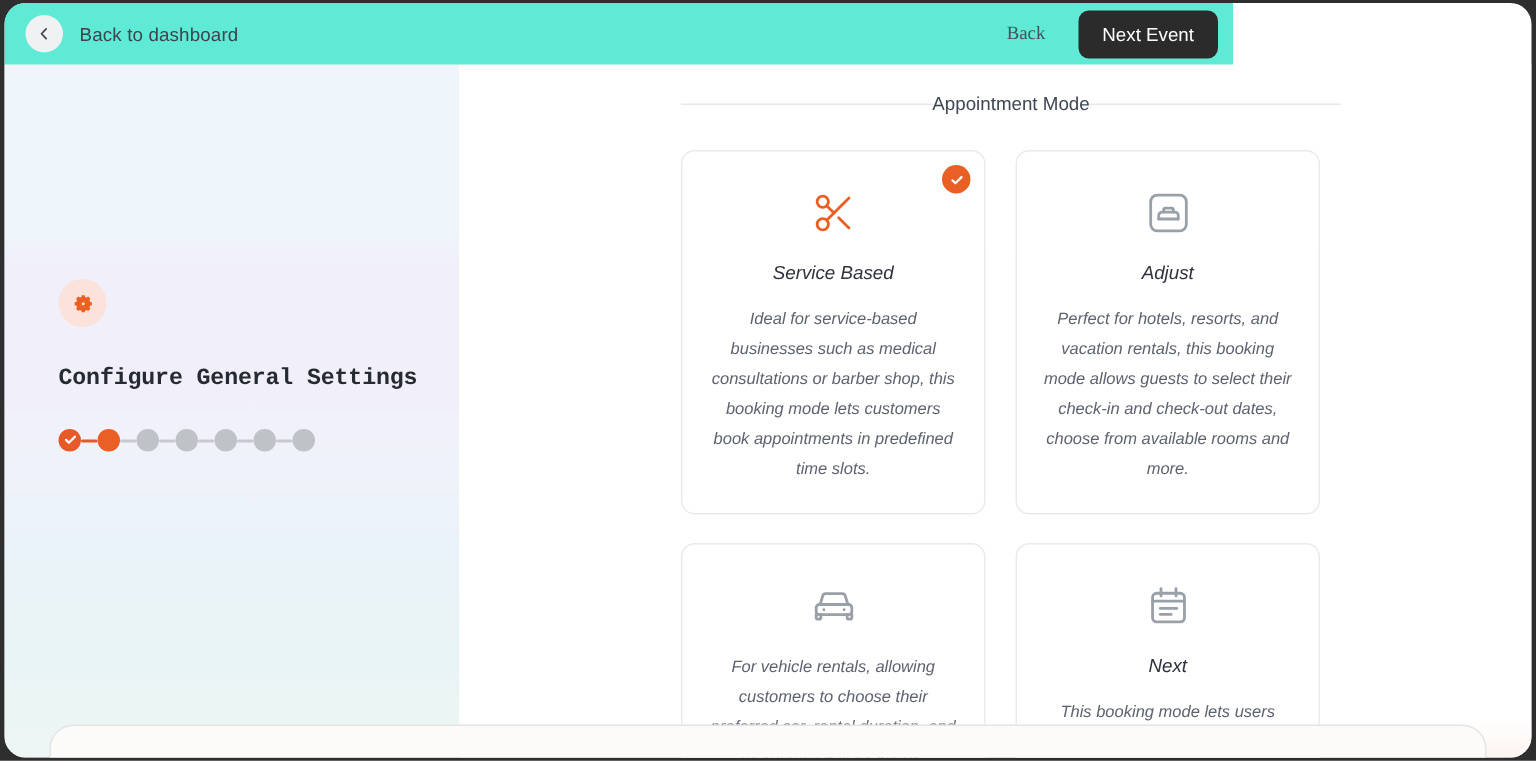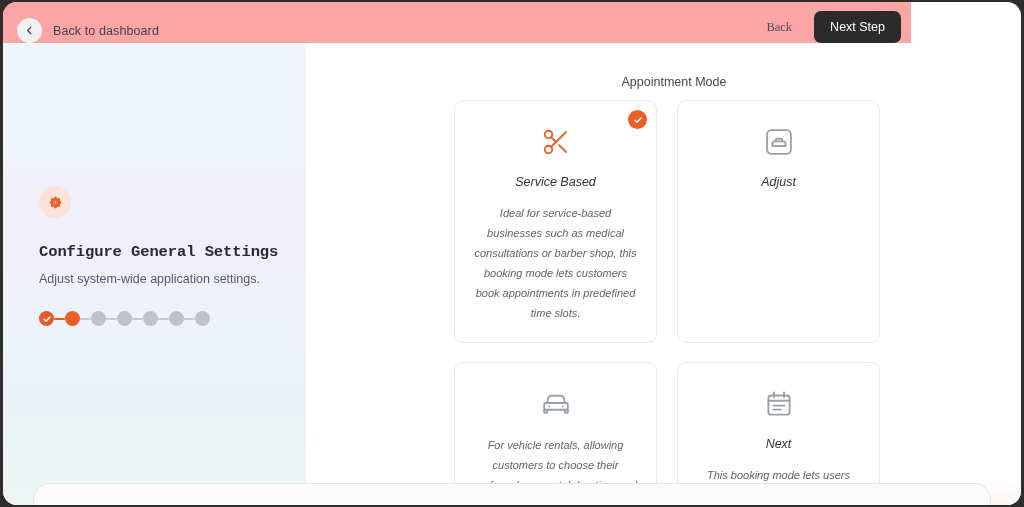--- a/index.html
+++ b/index.html
@@ -21,25 +21,25 @@
     height: 503px;
     background: #ffffff;
     border-radius: 14px;
     overflow: hidden;
   }
 
   
   #topbar {
     position: absolute;
     left: 0; top: 0;
-    width: 908px;
+    width: 819px;
     height: 41px;
-    background: #fca5a5;
-    display: flex;
-    align-items: flex-end;
+    background: #5eead4;
+    display: flex;
+    align-items: center;
     justify-content: space-between;
     padding: 0 10px 0 14px;
     z-index: 20;
   }
 
   #back-dash {
     display: flex;
     align-items: center;
     gap: 11px;
     cursor: pointer;
@@ -167,22 +167,20 @@
     background: #ffffff;
   }
 
   #section-head {
     position: absolute;
     left: 148px;
     top: 19px;
     width: 440px;
     display: flex;
     align-items: center;
-    gap: 13px;
-    flex-direction: column;
   }
   .sec-rule {
     flex: 1;
     height: 1px;
     background: #e6e8ec;
   }
   #section-title {
     font-size: 12.5px;
     color: #3f4654;
     white-space: nowrap;
@@ -275,37 +273,36 @@
       <span id="back-circle">
         <svg width="9" height="9" viewBox="0 0 10 10" fill="none">
           <path d="M6.4 1.4 L3 5 L6.4 8.6" stroke="#3f4350" stroke-width="1.3" stroke-linecap="round" stroke-linejoin="round"></path>
         </svg>
       </span>
       <span id="back-dash-label">Back to dashboard</span>
     </div>
 
     <div id="topbar-right">
       <button id="back-btn">Back</button>
-      <button id="next-btn">Next Step</button>
+      <button id="next-btn">Next Event</button>
     </div>
   </div>
 
   <aside id="sidebar">
     <div id="sidebar-inner">
 
       <div id="gear-badge">
         <svg width="15" height="15" viewBox="0 0 24 24" fill="#ea5f23">
           <path d="M12 8.6a3.4 3.4 0 1 0 0 6.8 3.4 3.4 0 0 0 0-6.8zm0 5a1.6 1.6 0 1 1 0-3.2 1.6 1.6 0 0 1 0 3.2z"></path>
           <path d="M20.3 13.2c.05-.4.07-.8.07-1.2s-.02-.8-.07-1.2l2-1.5-1.9-3.3-2.35.95a7.8 7.8 0 0 0-2.05-1.2L15.6 3h-3.9l-.4 2.75a7.8 7.8 0 0 0-2.05 1.2L6.9 6 5 9.3l2 1.5c-.05.4-.07.8-.07 1.2s.02.8.07 1.2l-2 1.5L6.9 18l2.35-.95a7.8 7.8 0 0 0 2.05 1.2l.4 2.75h3.9l.4-2.75a7.8 7.8 0 0 0 2.05-1.2L20.4 18l1.9-3.3-2-1.5z" opacity="0"></path>
           <path d="M21.2 10.4l-1.9-.32a7.6 7.6 0 0 0-.72-1.73l1.12-1.57-2.48-2.48-1.57 1.12a7.6 7.6 0 0 0-1.73-.72L13.6 2.8h-3.2l-.32 1.9a7.6 7.6 0 0 0-1.73.72L6.78 4.3 4.3 6.78l1.12 1.57a7.6 7.6 0 0 0-.72 1.73l-1.9.32v3.2l1.9.32c.17.6.41 1.18.72 1.73L4.3 17.22l2.48 2.48 1.57-1.12c.55.31 1.13.55 1.73.72l.32 1.9h3.2l.32-1.9c.6-.17 1.18-.41 1.73-.72l1.57 1.12 2.48-2.48-1.12-1.57c.31-.55.55-1.13.72-1.73l1.9-.32v-3.2zM12 15.1a3.1 3.1 0 1 1 0-6.2 3.1 3.1 0 0 1 0 6.2z"></path>
         </svg>
       </div>
 
       <h1 id="sidebar-title">Configure General Settings</h1>
-      <p id="sidebar-sub">Adjust system-wide application settings.</p>
 
       <div id="steps">
           <span class="step-dot done">
             <span><svg width="10" height="10" viewBox="0 0 12 12" fill="none" stroke="#ffffff" stroke-width="1.8" stroke-linecap="round" stroke-linejoin="round">
         <path d="M2.4 6.3 4.7 8.6 9.6 3.7"></path>
               </svg></span>
           </span>
           <span class="step-conn done"></span>
           <span class="step-dot active"></span>
           <span class="step-conn todo"></span>
@@ -352,20 +349,21 @@
         <div class="mode-card">
           <div class="card-icon">
             <svg width="30" height="30" viewBox="0 0 24 24" fill="none" stroke="#9aa0a8" stroke-width="1.5" stroke-linecap="round" stroke-linejoin="round">
         <rect x="2.5" y="2.5" width="19" height="19" rx="3.5"></rect>
         <path d="M6.8 15.2v-1.9a1.8 1.8 0 0 1 1.8-1.8h6.8a1.8 1.8 0 0 1 1.8 1.8v1.9"></path>
         <path d="M6.8 15.2h10.4"></path>
         <path d="M9.4 11.5v-1.1a1 1 0 0 1 1-1h3.2a1 1 0 0 1 1 1v1.1"></path>
             </svg>
           </div>
           <div class="card-title">Adjust</div>
+          <div class="card-desc">Perfect for hotels, resorts, and vacation rentals, this booking mode allows guests to select their check-in and check-out dates, choose from available rooms and more.</div>
         </div>
         <div class="mode-card">
           <div class="card-icon">
             <svg width="30" height="30" viewBox="0 0 24 24" fill="none" stroke="#9aa0a8" stroke-width="1.5" stroke-linecap="round" stroke-linejoin="round">
         <path d="M5 16.5v1.6a.9.9 0 0 1-.9.9H3.4a.9.9 0 0 1-.9-.9v-1.6"></path>
         <path d="M21.5 16.5v1.6a.9.9 0 0 1-.9.9h-.7a.9.9 0 0 1-.9-.9v-1.6"></path>
         <path d="M4.6 11.2 6 6.6A1.7 1.7 0 0 1 7.6 5.4h8.8a1.7 1.7 0 0 1 1.6 1.2l1.4 4.6"></path>
         <rect x="2.5" y="11.2" width="19" height="5.4" rx="1.7"></rect>
         <circle cx="6.6" cy="14" r=".75" fill="#9aa0a8" stroke="none"></circle>
         <circle cx="17.4" cy="14" r=".75" fill="#9aa0a8" stroke="none"></circle>

